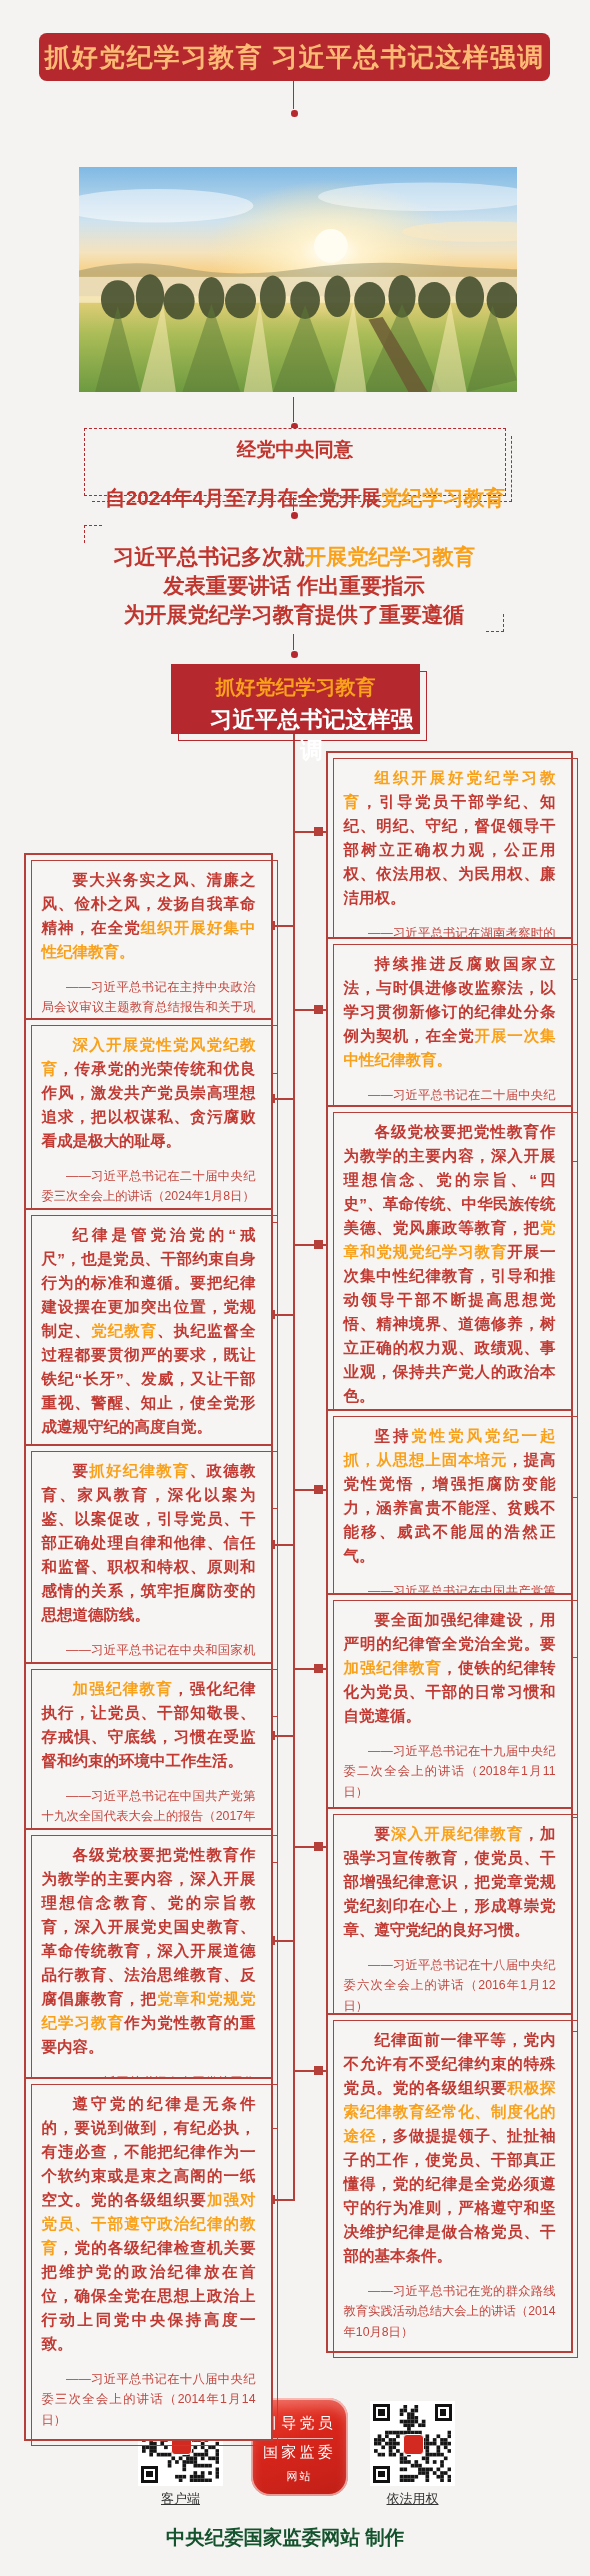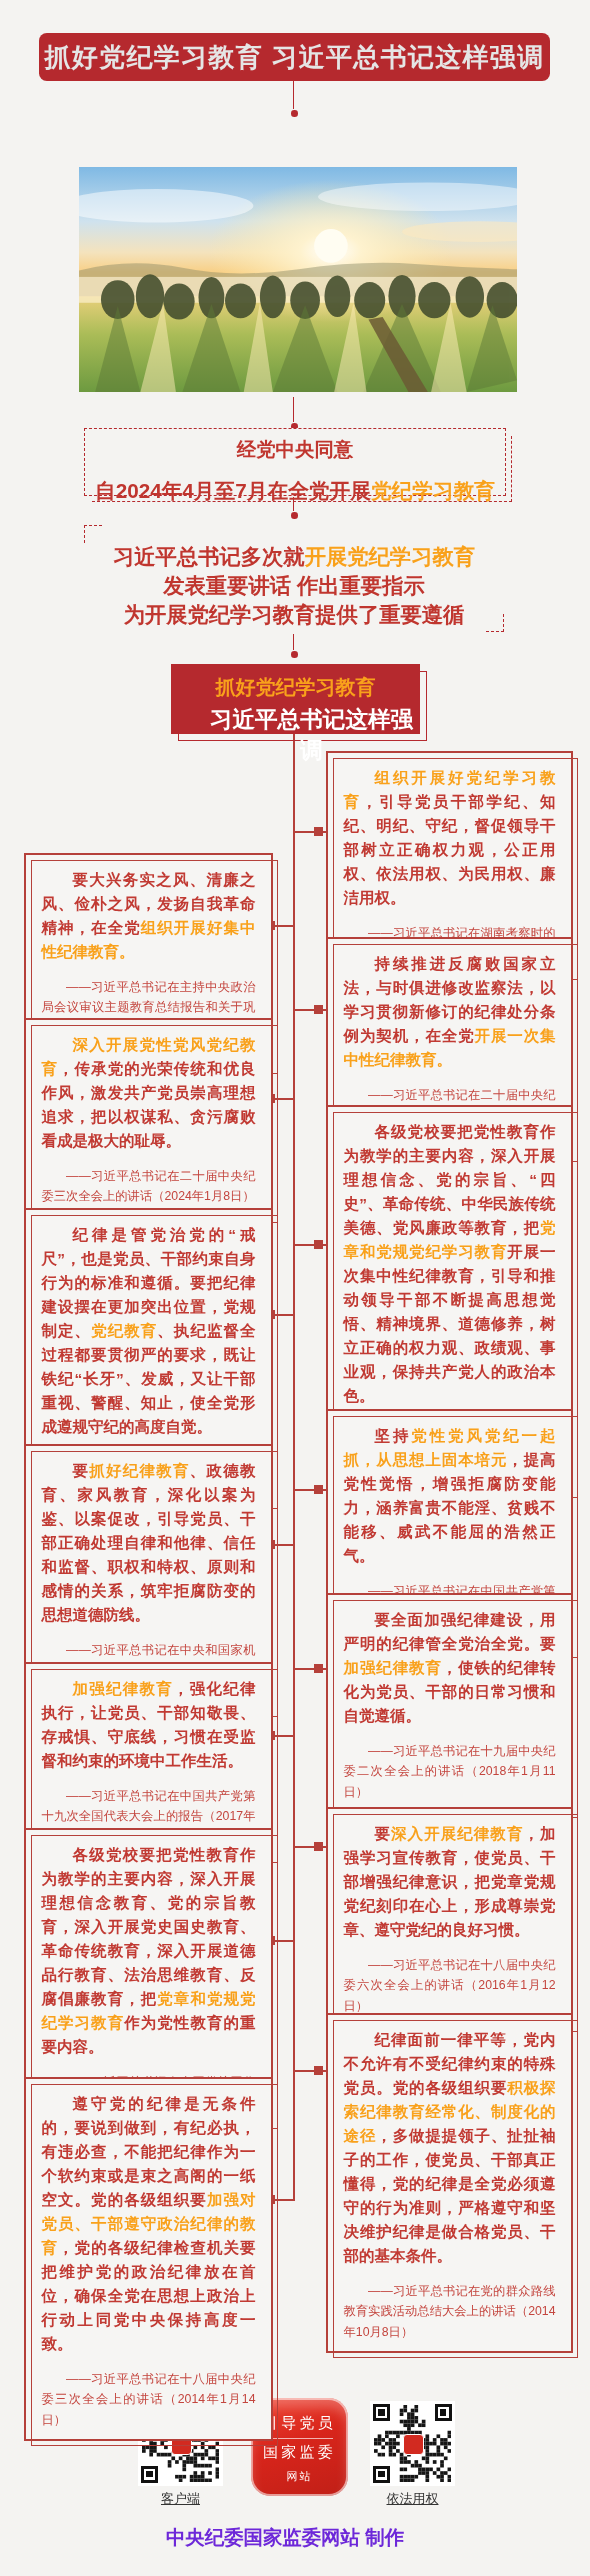--- a/index.html
+++ b/index.html
@@ -2,21 +2,21 @@
 <html style="font-size:10.3px"><head>
 <meta charset="utf-8">
 <style>
   html,body{margin:0;padding:0;background:#f4f3f1;}
   .page{position:relative;width:591px;height:2576px;margin:0 auto;background:#f4f3f1;
         font-family:"Liberation Sans","DejaVu Sans",sans-serif;overflow:hidden;}
 
   
   .banner{position:absolute;left:39px;top:33px;width:511px;height:48px;background:#b5292e;
           border-radius:7.8px;display:flex;align-items:center;justify-content:center;}
-  .banner span{color:#e5e5e5;font-size:26px;font-weight:bold;letter-spacing:1.3px;white-space:nowrap;}
+  .banner span{color:#fdba74;font-size:26px;font-weight:bold;letter-spacing:1.3px;white-space:nowrap;}
 
   
   .vline{position:absolute;left:293px;width:1.3px;background:#b5292e;}
   .dot{position:absolute;left:291px;width:6.5px;height:6.5px;border-radius:50%;background:#b5292e;}
   .timeline{position:absolute;left:293px;top:733px;height:1468px;width:1.9px;background:#b5403a;}
   .connector{position:absolute;height:1.9px;background:#b5403a;}
   .connector .sq{position:absolute;top:-3.9px;width:8.4px;height:8.4px;background:#b5403a;}
   .right-c{left:295px;width:32px;}
   .right-c .sq{right:4.5px;}
   .left-c{left:262px;width:32px;}
@@ -25,21 +25,21 @@
   
   .photo{position:absolute;left:79px;top:167px;width:438px;height:225px;overflow:hidden;}
   .photo svg{display:block;width:100%;height:100%;}
 
   
   .dashed-box{position:absolute;left:84px;top:428px;width:420px;height:66px;
               border:1.9px dashed #b5292e;background:#f4f3f1;text-align:center;z-index:2;}
   .dashed-box::after{content:"";position:absolute;left:6.5px;top:6.5px;right:-7.1px;bottom:-7.1px;
               border-right:1.9px dashed #b5292e;border-bottom:1.9px dashed #b5292e;z-index:-1;}
   .dashed-box .l1{margin-top:6.5px;font-size:19.4px;font-weight:bold;color:#c0362f;}
-  .dashed-box .l2{margin-top:14px;font-size:20.7px;font-weight:bold;color:#c0362f;}
+  .dashed-box .l2{margin-top:21px;font-size:20.7px;font-weight:bold;color:#c0362f;text-align:right;}
 
   
   .bracket-block{position:absolute;left:84px;top:525px;width:420px;height:107px;text-align:center;}
   .bracket-block .corner-tl{position:absolute;left:0;top:0;width:17px;height:17px;
         border-top:1.9px dashed #b5292e;border-left:1.9px dashed #b5292e;}
   .bracket-block .corner-br{position:absolute;right:0;bottom:0;width:17px;height:17px;
         border-bottom:1.9px dashed #b5292e;border-right:1.9px dashed #b5292e;}
   .bracket-block p{margin:0;font-size:21.3px;font-weight:bold;color:#c0362f;line-height:29px;}
   .bracket-block p:first-of-type{margin-top:18px;}
 
@@ -77,21 +77,21 @@
   .app-icon{position:absolute;left:251px;top:2398px;width:97px;height:98px;border-radius:19.4px;
         background:linear-gradient(160deg,#ef4433 0%,#d8251b 45%,#c01f17 100%);
         box-shadow:inset 0 0 0 1.9px rgba(255,255,255,.55), inset 0 9px 11.6px rgba(255,255,255,.25);
         text-align:center;color:#fff;}
   .app-icon .a1{margin-top:15.5px;font-family:"Liberation Serif","DejaVu Serif",serif;
         font-size:15px;letter-spacing:3.2px;}
   .app-icon .div{width:67px;height:0.6px;background:rgba(255,255,255,.65);margin:5.2px auto;}
   .app-icon .a2{font-family:"Liberation Serif","DejaVu Serif",serif;font-size:15px;letter-spacing:3.2px;}
   .app-icon .a3{margin-top:6.5px;font-family:"Liberation Serif","DejaVu Serif",serif;font-size:11px;letter-spacing:1.9px;}
   .credit{position:absolute;left:0;top:2524px;width:570px;text-align:center;
-          font-size:19.4px;font-weight:600;color:#6d28d9;}
+          font-size:19.4px;font-weight:600;color:#14532d;}
 </style>
 </head>
 <body>
 
 <div class="page">
 
   <div class="banner">
     <span>抓好党纪学习教育 习近平总书记这样强调</span>
   </div>
   <div class="vline" style="top:81px;height:28.4px"></div>

